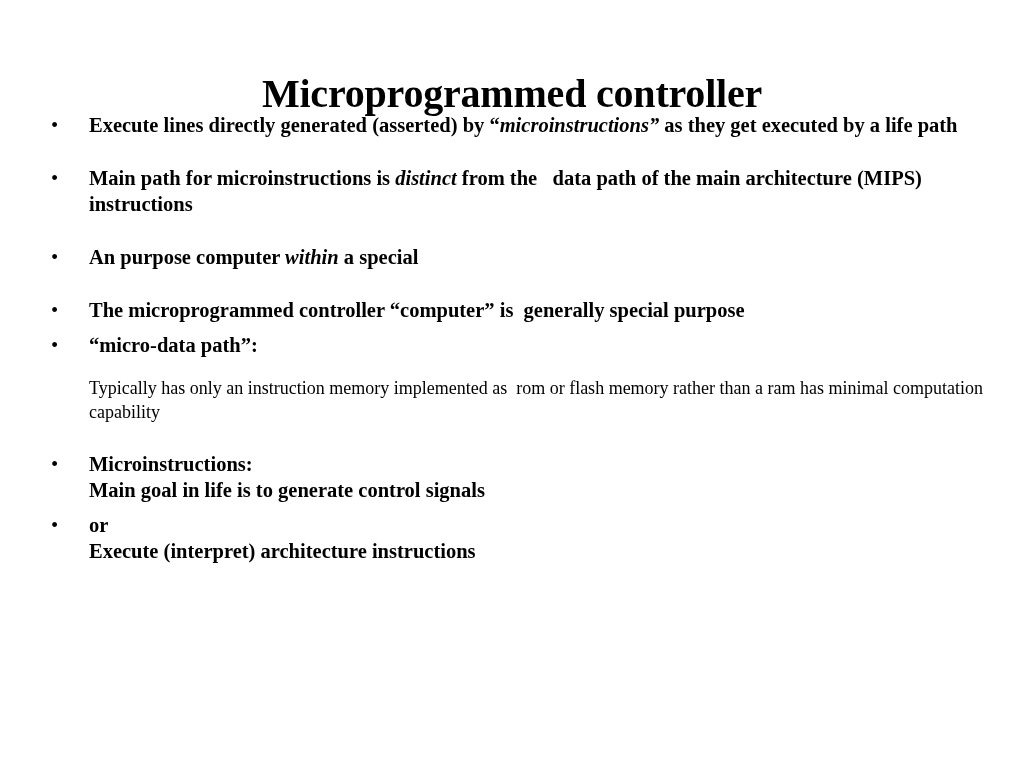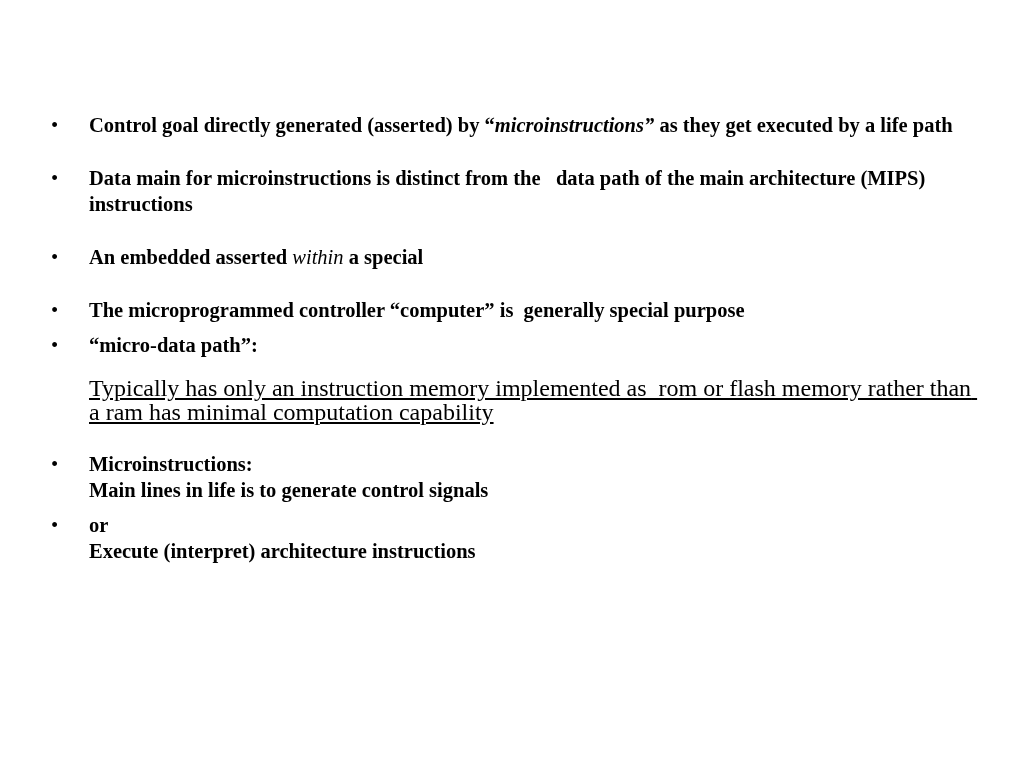--- a/index.html
+++ b/index.html
@@ -78,50 +78,50 @@
   .subpara-row {
     display: flex;
     align-items: flex-start;
   }
   .subpara-spacer {
     flex: 0 0 auto;
     width: 44px;
   }
   .subpara-text {
     flex: 1 1 auto;
-    font-size: 24px;
+    font-size: 18px;
     font-weight: normal;
     line-height: 24px;
     white-space: pre-wrap;
-    text-decoration: underline;
   }
 </style>
 </head>
 <body>
 
 <div class="slide">
 
+  <h1 class="slide-title">Microprogrammed controller</h1>
 
   <div class="body-block">
 
     <div class="bullet-row">
       <span class="bullet-marker">•</span>
-      <span class="bullet-text"><span>Control goal directly generated (asserted) by “</span><span style="font-style: italic; font-weight: bold; text-align: right;">microinstructions”</span><span> as they get executed by a life path</span></span>
+      <span class="bullet-text"><span>Execute lines directly generated (asserted) by “</span><span style="font-style: italic; font-weight: bold; text-align: right;">microinstructions”</span><span> as they get executed by a life path</span></span>
     </div>
     <div class="gap-lg"></div>
 
     <div class="bullet-row">
       <span class="bullet-marker">•</span>
-      <span class="bullet-text"><span>Data main for microinstructions is </span><span style="font-weight: bold;">distinct</span><span> from the   data path of the main architecture (MIPS) instructions</span></span>
+      <span class="bullet-text"><span>Main path for microinstructions is </span><span style="font-style: italic; font-weight: bold;">distinct</span><span> from the   data path of the main architecture (MIPS) instructions</span></span>
     </div>
     <div class="gap-lg"></div>
 
     <div class="bullet-row">
       <span class="bullet-marker">•</span>
-      <span class="bullet-text"><span>An embedded asserted </span><span style="font-style: italic; font-weight: normal;">within</span><span> a special</span></span>
+      <span class="bullet-text"><span>An purpose computer </span><span style="font-style: italic; font-weight: bold;">within</span><span> a special</span></span>
     </div>
     <div class="gap-lg"></div>
 
     <div class="bullet-row">
       <span class="bullet-marker">•</span>
       <span class="bullet-text"><span>The microprogrammed controller “computer” is  generally special purpose</span></span>
     </div>
     <div class="gap-sm"></div>
 
     <div class="bullet-row">
@@ -132,21 +132,21 @@
 
     <div class="subpara-row">
       <span class="subpara-spacer"></span>
       <span class="subpara-text"><span style="font-weight: normal;">Typically has only an instruction memory implemented as  rom or flash memory rather than a ram has minimal computation capability</span></span>
     </div>
     <div class="gap-lg"></div>
 
     <div class="bullet-row">
       <span class="bullet-marker">•</span>
       <span class="bullet-text"><span>Microinstructions:
-Main lines in life is to generate control signals</span></span>
+Main goal in life is to generate control signals</span></span>
     </div>
     <div class="gap-sm"></div>
 
     <div class="bullet-row">
       <span class="bullet-marker">•</span>
       <span class="bullet-text"><span>or
 Execute (interpret) architecture instructions</span></span>
     </div>
 
   </div>

